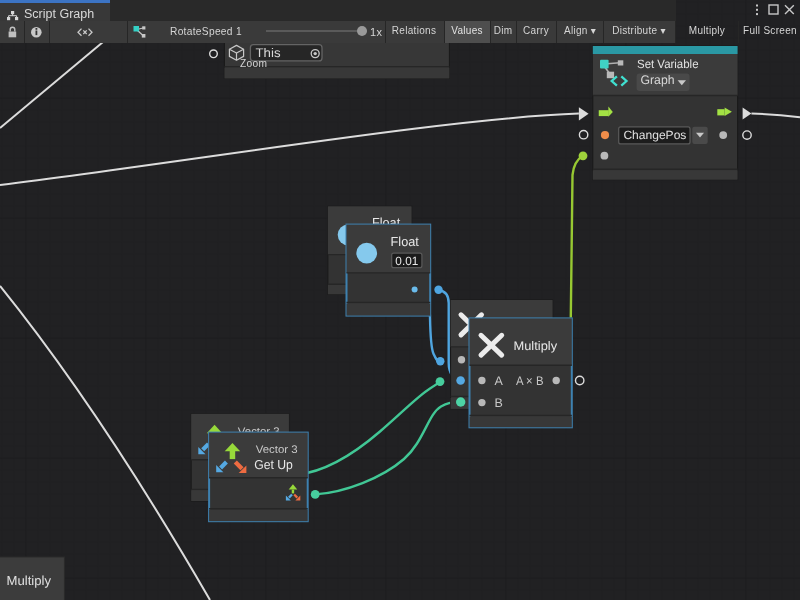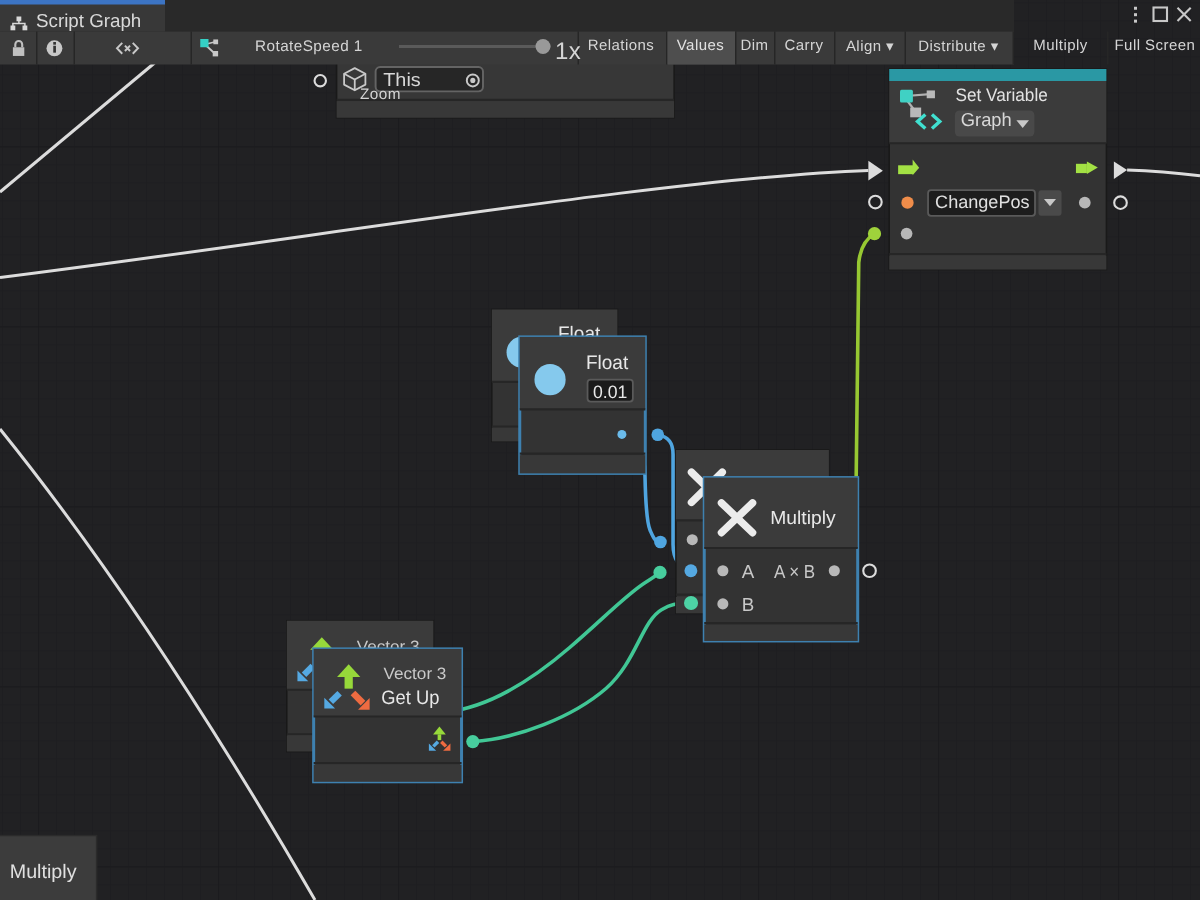--- a/index.html
+++ b/index.html
@@ -289,21 +289,21 @@
       <rect x="3.5" y="5" width="5.5" height="5.5" fill="#35d0c5"></rect>
       <rect x="11.8" y="13" width="3.6" height="3.6" fill="#c8c8c8"></rect>
       <rect x="12.2" y="5.3" width="3.2" height="3.2" fill="#c8c8c8"></rect>
     </svg>
     <div class="tbtxt" style="left:154px;font-size:10.2px;top:5px;margin-left:16px;">RotateSpeed 1</div>
     <div class="tbtxt" style="left:240px;font-size:10.2px;top:5px;margin-top:32px;">Zoom</div>
     <svg width="120" height="22" style="position:absolute;left:260px;top:0;">
       <line x1="6" y1="10" x2="107" y2="10" stroke="#5a5a5a" stroke-width="2"></line>
       <circle cx="102" cy="10" r="5" fill="#999999"></circle>
     </svg>
-    <div class="tbtxt" style="left:370px;font-size:16px;top:5px;">1x</div>
+    <div class="tbtxt" style="left:370px;font-size:11px;top:5px;">1x</div>
     <div class="tbtxt" style="left:414px;transform:translateX(-50%);">Relations</div>
     <div class="tbtxt" style="left:467px;transform:translateX(-50%);color:#e2e2e2;">Values</div>
     <div class="tbtxt" style="left:503px;transform:translateX(-50%);">Dim</div>
     <div class="tbtxt" style="left:536px;transform:translateX(-50%);text-align:center;">Carry</div>
     <div class="tbtxt" style="left:580px;transform:translateX(-50%);">Align ▾</div>
     <div class="tbtxt" style="left:639px;transform:translateX(-50%);">Distribute ▾</div>
     <div class="tbtxt" style="left:707px;transform:translateX(-50%);">Multiply</div>
     <div class="tbtxt" style="left:743px;">Full Screen</div>
   </div>
 </div>

